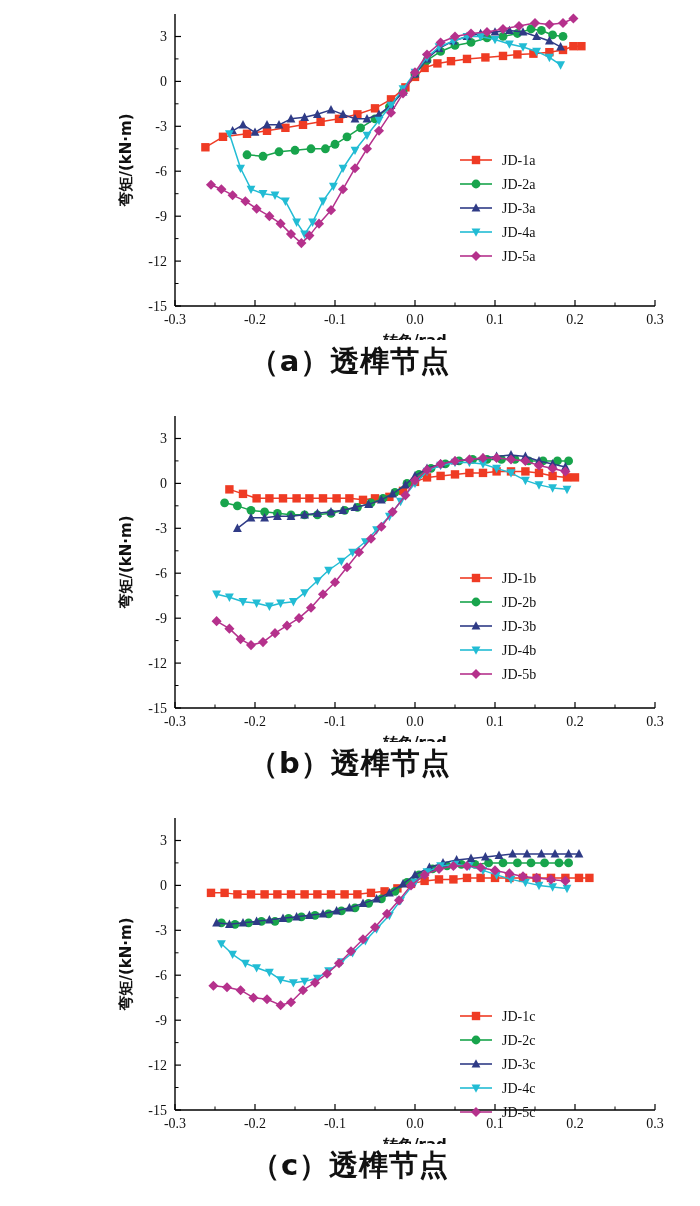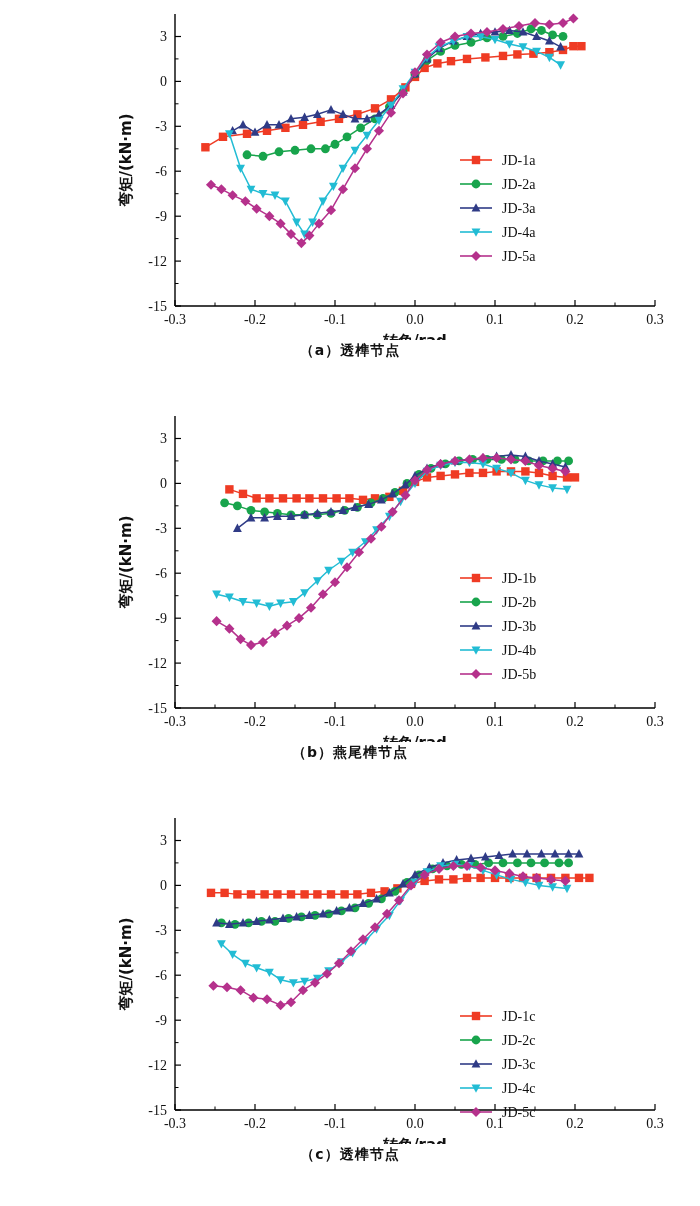--- a/index.html
+++ b/index.html
@@ -7,21 +7,21 @@
     width:700px;height:1206px;background:#ffffff;
     font-family:"Liberation Serif",serif;
     overflow:hidden;
   }
   .panel{position:relative;width:700px;height:402px;}
   .plot-wrap{position:relative;width:700px;height:340px;}
   svg{display:block;}
   .caption{
     text-align:center;
     font-family:"DejaVu Sans",sans-serif;
-    font-size:14px;font-weight:bold;color:#111;
+    font-size:29px;font-weight:bold;color:#111;
     letter-spacing:1px;
     margin-top:2px;
   }
   .axis-label{
     font-family:"DejaVu Sans",sans-serif;
     font-size:15px;fill:#111;font-weight:bold;
   }
   .tick-text{
     font-family:"Liberation Serif",serif;
     font-size:14px;fill:#111;
@@ -464,21 +464,21 @@
             <text class="legend-text" x="502" y="229">JD-3b</text>
             <line x1="460" y1="248" x2="492" y2="248" stroke="#22bcd4" stroke-width="1.6"></line>
             <polygon points="476.00,252.83 471.59,244.43 480.41,244.43" fill="#22bcd4"></polygon>
             <text class="legend-text" x="502" y="253">JD-4b</text>
             <line x1="460" y1="272" x2="492" y2="272" stroke="#b5318c" stroke-width="1.6"></line>
             <polygon points="476.00,266.96 481.04,272.00 476.00,277.04 470.96,272.00" fill="#b5318c"></polygon>
             <text class="legend-text" x="502" y="277">JD-5b</text>
           </g>
         </svg>
       </div>
-            <div class="caption">（b）燕尾榫节点</div>
+            <div class="caption">（b）透榫节点</div>
           </div>
     <div class="panel">
             <div class="plot-wrap">
         <svg width="700" height="340" viewBox="0 0 700 340">
           <line x1="175" y1="14" x2="175" y2="306" stroke="#000" stroke-width="1.4"></line>
           <line x1="175" y1="306" x2="655" y2="306" stroke="#000" stroke-width="1.4"></line>
           <line x1="175.0" y1="306" x2="175.0" y2="300" stroke="#000" stroke-width="1.2"></line>
           <text class="tick-text" x="175.0" y="324" text-anchor="middle">-0.3</text>
           <line x1="255.0" y1="306" x2="255.0" y2="300" stroke="#000" stroke-width="1.2"></line>
           <text class="tick-text" x="255.0" y="324" text-anchor="middle">-0.2</text>

